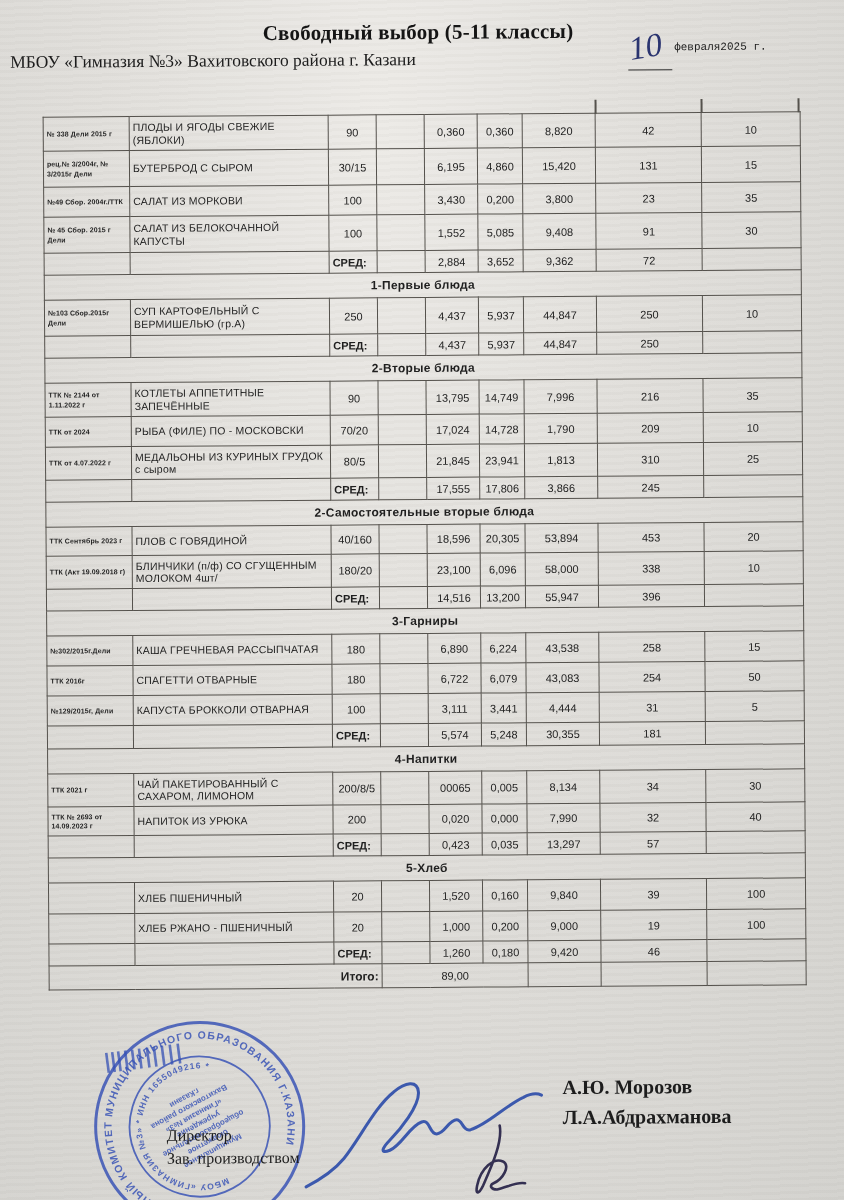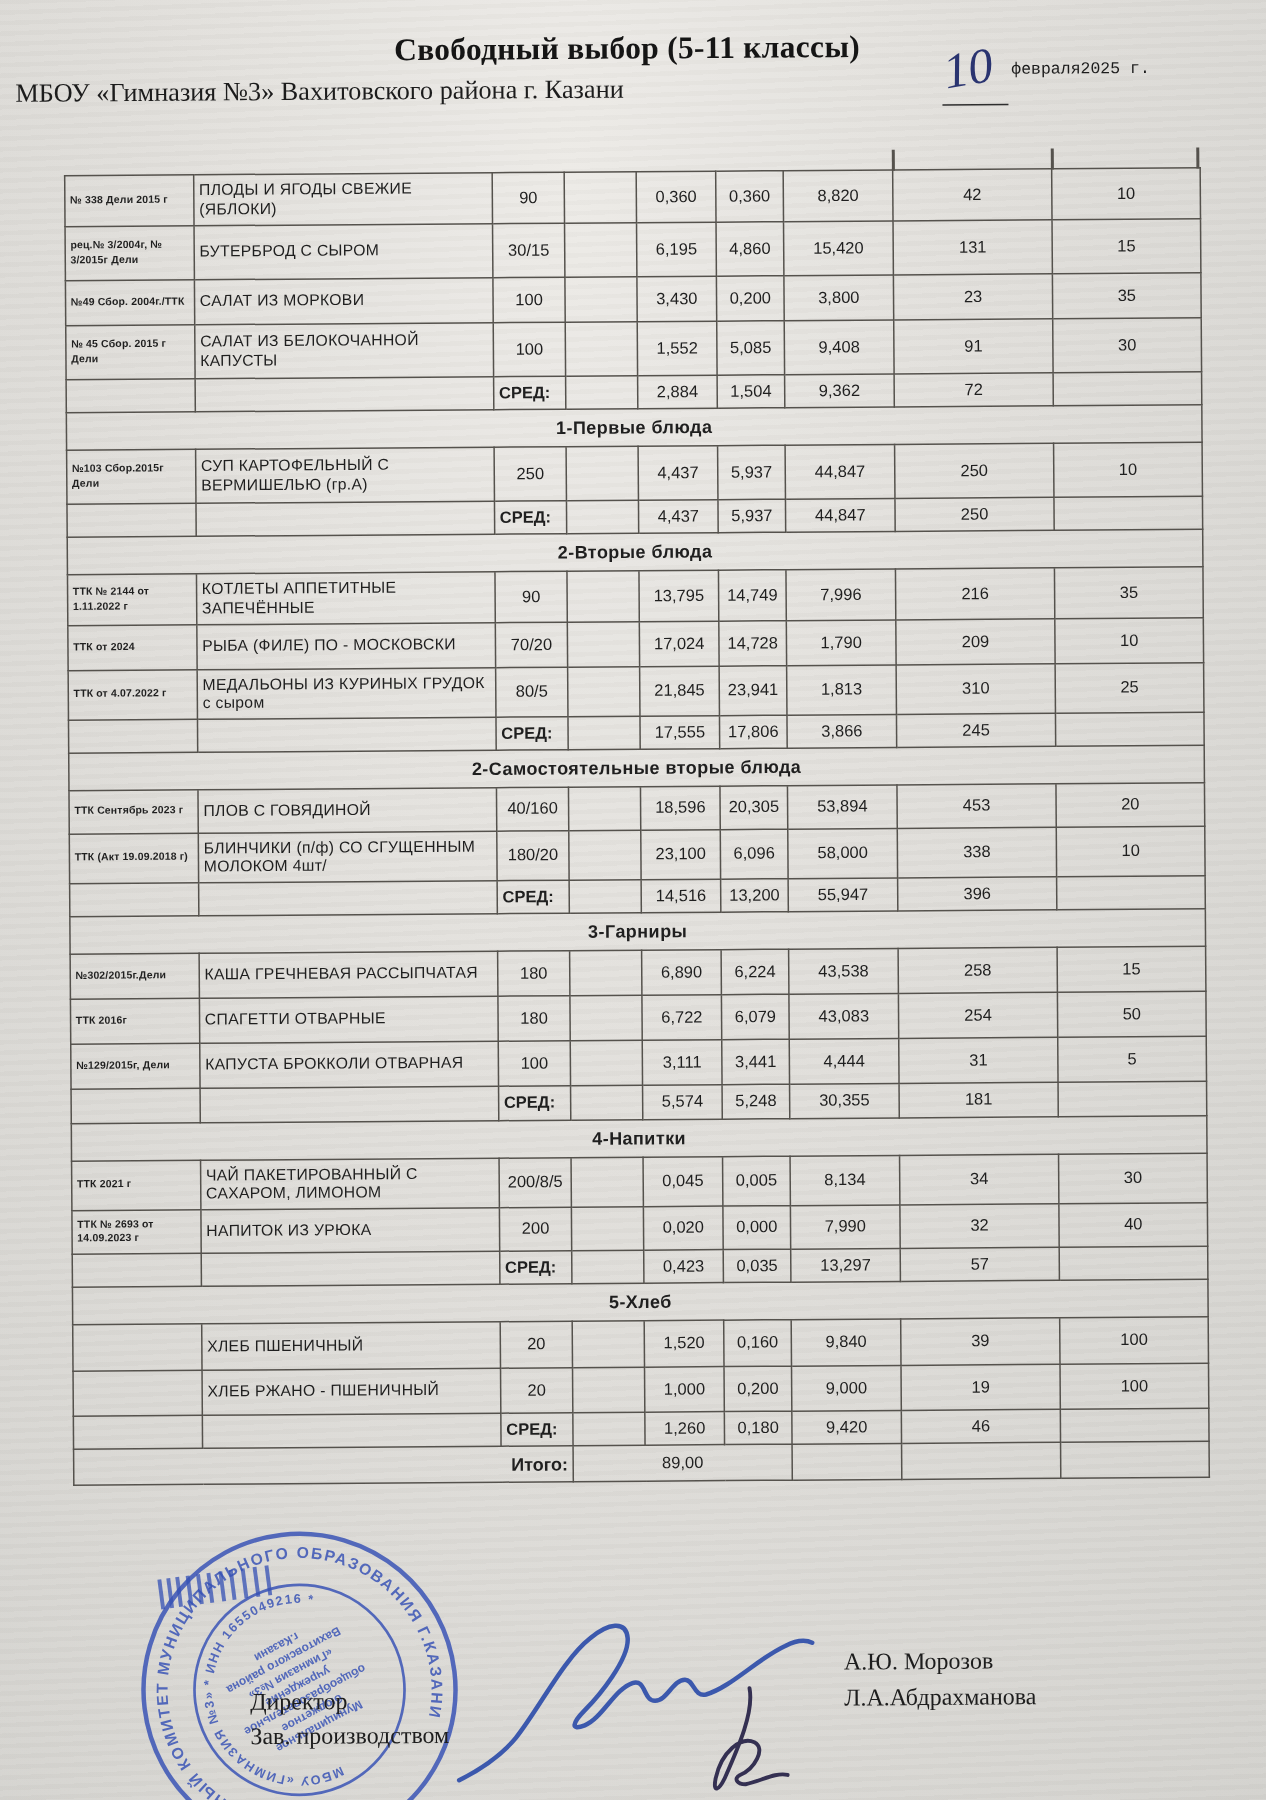--- a/index.html
+++ b/index.html
@@ -27,22 +27,22 @@
   td.cd{font-size:7px;line-height:1.35;color:#3a3a3a;font-weight:bold;letter-spacing:.1px;}
   td.dn{font-size:10.5px;line-height:1.15;letter-spacing:.2px;}
   td.n{font-size:11px;text-align:center;padding:1px 2px;}
   td.avgl{font-size:11px;font-weight:bold;text-align:left;padding-left:3px;}
   td.sec{font-size:12px;font-weight:bold;text-align:center;letter-spacing:.3px;}
   td.totl{font-size:12px;font-weight:bold;text-align:right;padding-right:8px;}
   td.totv{font-size:11px;text-align:center;}
   td.nt{border-top:none;}
   .sign-label{position:absolute;left:163px;top:1122px;font-family:"Liberation Serif",serif;
     font-size:16px;color:#1d1d1d;line-height:1.45;}
-  .sign-names{position:absolute;left:559px;top:1098px;font-family:"Liberation Serif",serif;
-    font-size:16px;color:#1d1d1d;line-height:1.5;}
+  .sign-names{position:absolute;left:559px;top:1073px;font-family:"Liberation Serif",serif;
+    font-size:20px;color:#1d1d1d;line-height:1.5;font-weight:bold;}
   svg.overlay{position:absolute;inset:0;pointer-events:none;}
 </style>
 </head>
 <body>
 
 <div class="page">
  <div class="sheet">
 
   <div class="doc-title">Свободный выбор (5-11 классы)</div>
   <div class="institution">МБОУ «Гимназия №3» Вахитовского района г. Казани</div>
@@ -112,21 +112,21 @@
         <td class="n">9,408</td>
         <td class="n">91</td>
         <td class="n">30</td>
       </tr>
       <tr style="height:22px">
         <td class="cd"></td>
         <td class="dn"></td>
         <td class="avgl">СРЕД:</td>
         <td class="n"></td>
         <td class="n">2,884</td>
-        <td class="n">1,504</td>
+        <td class="n">3,652</td>
         <td class="n">9,362</td>
         <td class="n">72</td>
         <td class="n"></td>
       </tr>
       <tr style="height:25px">
         <td colspan="9" class="sec">1-Первые блюда</td>
       </tr>
       <tr style="height:36px">
         <td class="cd">№103 Сбор.2015г Дели</td>
         <td class="dn">СУП КАРТОФЕЛЬНЫЙ С ВЕРМИШЕЛЬЮ (гр.А)</td>
@@ -280,21 +280,21 @@
         <td class="n"></td>
       </tr>
       <tr style="height:25px">
         <td colspan="9" class="sec">4-Напитки</td>
       </tr>
       <tr style="height:33px">
         <td class="cd">ТТК 2021 г</td>
         <td class="dn">ЧАЙ ПАКЕТИРОВАННЫЙ С САХАРОМ, ЛИМОНОМ</td>
         <td class="n">200/8/5</td>
         <td class="n"></td>
-        <td class="n">0,045</td>
+        <td class="n">00065</td>
         <td class="n">0,005</td>
         <td class="n">8,134</td>
         <td class="n">34</td>
         <td class="n">30</td>
       </tr>
       <tr style="height:29px">
         <td class="cd">ТТК № 2693 от 14.09.2023 г</td>
         <td class="dn">НАПИТОК ИЗ УРЮКА</td>
         <td class="n">200</td>
         <td class="n"></td>

